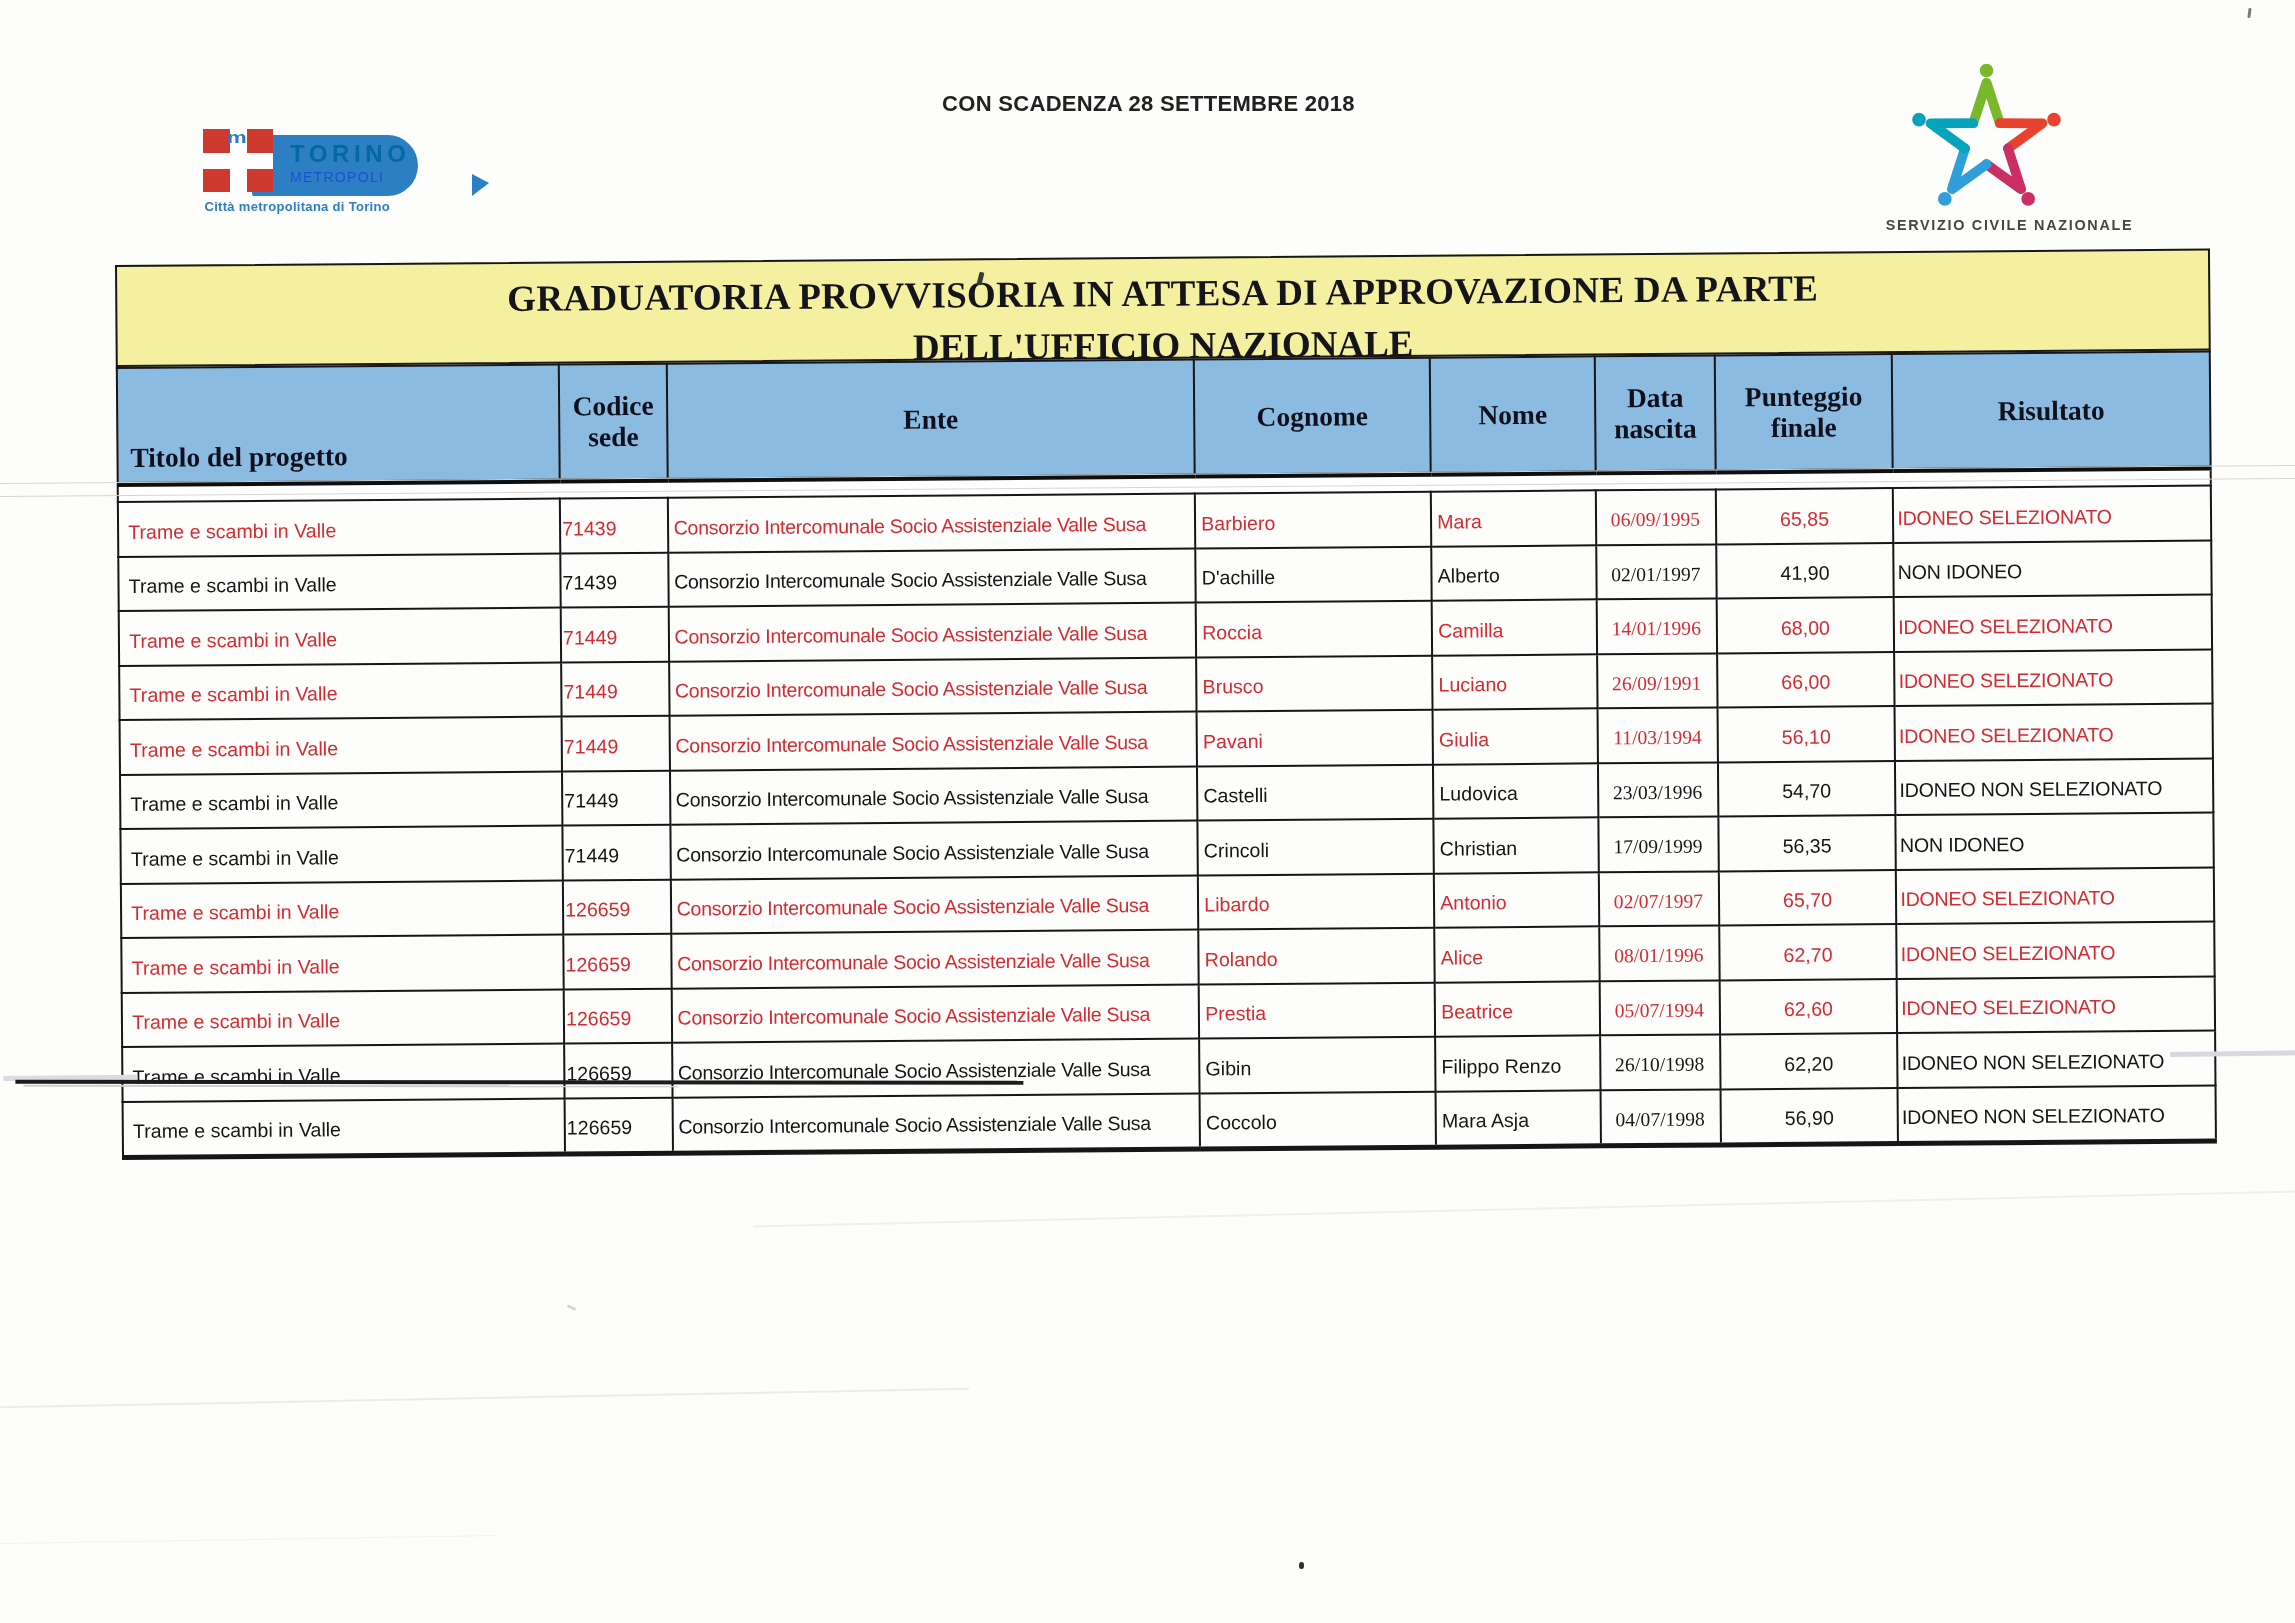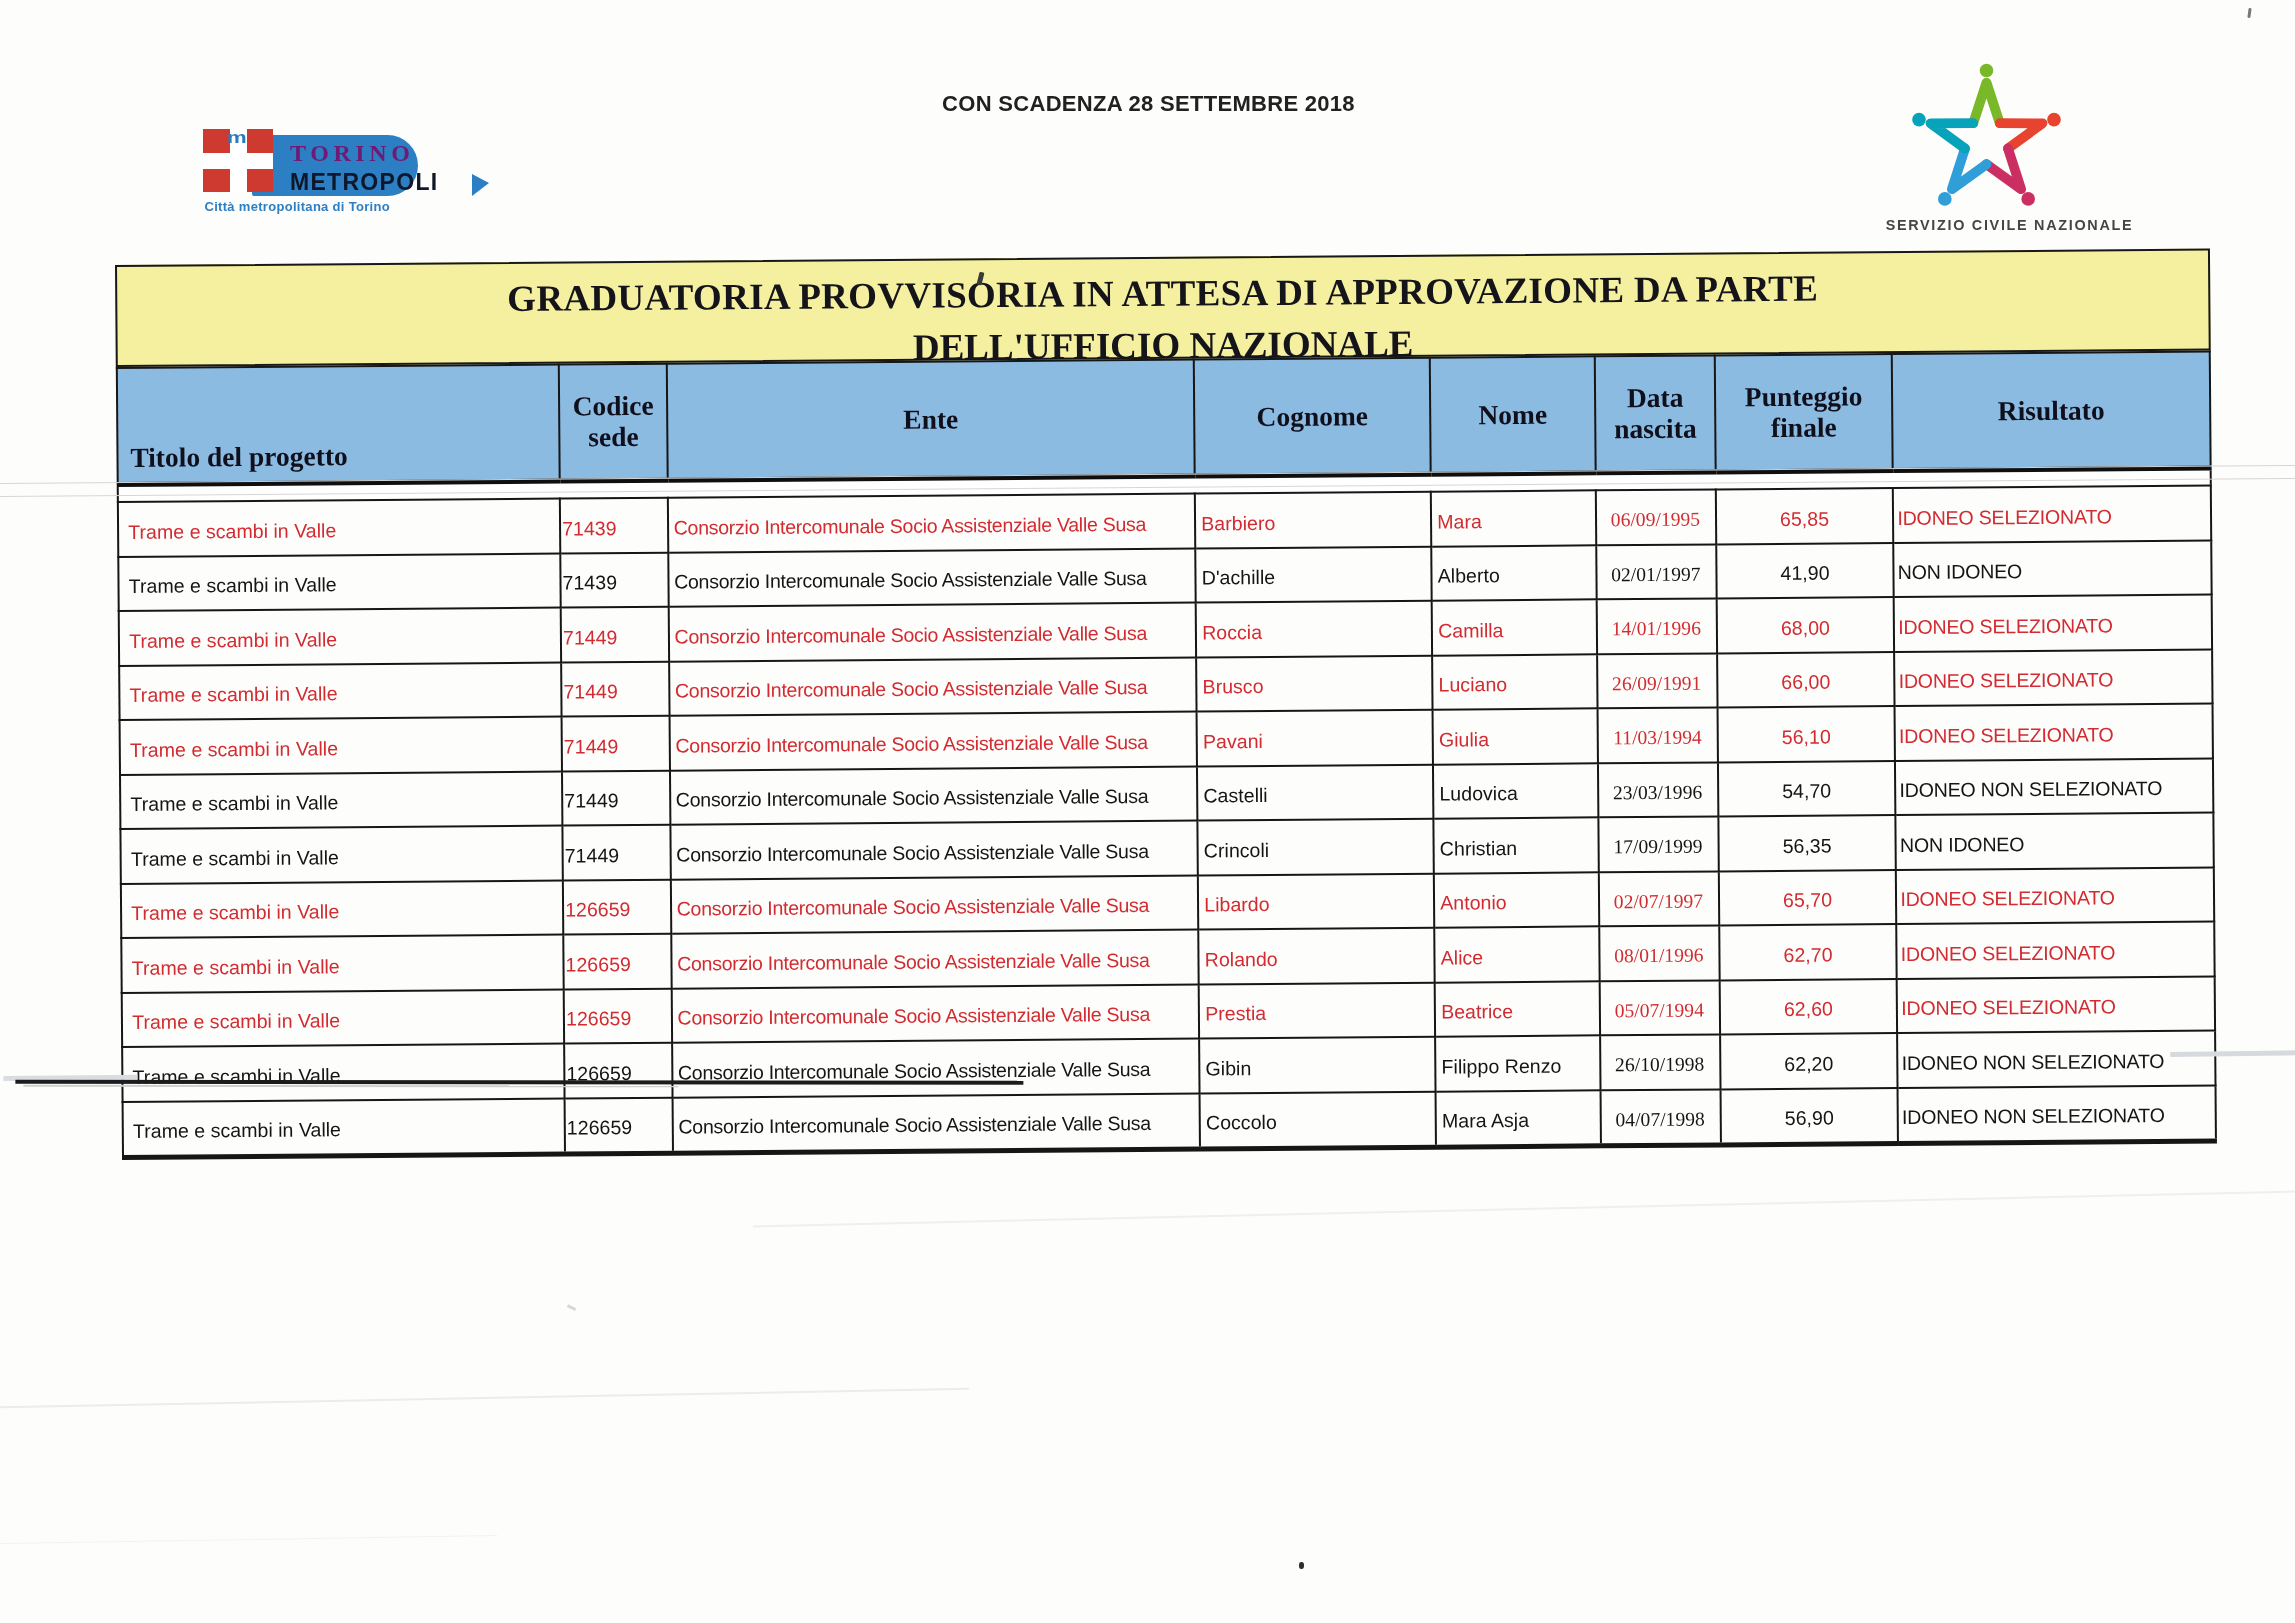--- a/index.html
+++ b/index.html
@@ -10,23 +10,23 @@
   .doc-title{position:absolute;left:857px;top:89px;width:583px;text-align:center;
              font-size:22px;font-weight:600;color:#212121;line-height:29.5px;letter-spacing:0.3px;}
 
   
   .logo-torino{position:absolute;left:194px;top:126px;width:255px;height:111px;}
   .tm-capsule{position:absolute;left:58px;top:8.5px;width:166px;height:61px;
               background:var(--capsule-blue);border-radius:2.6px 31px 31px 2.6px;}
   .tm-tail{position:absolute;left:220px;top:39px;width:0;height:0;
            border-left:17px solid var(--capsule-blue);
            border-top:9.2px solid transparent;border-bottom:13px solid transparent;}
-  .tm-name1{position:absolute;left:96px;top:14.4px;font-size:24px;font-weight:700;color:#701a75;
-            letter-spacing:4.6px;font-family:Liberation Serif, serif;}
-  .tm-name2{position:absolute;left:96px;top:43px;font-size:23px;font-weight:700;color:#0f172a;
+  .tm-name1{position:absolute;left:96px;top:14.4px;font-size:24px;font-weight:700;color:#0369a1;
+            letter-spacing:4.6px;font-family:Liberation Sans, sans-serif;}
+  .tm-name2{position:absolute;left:96px;top:43px;font-size:14px;font-weight:400;color:#1d4ed8;
             letter-spacing:1.3px;}
   .tm-shield{position:absolute;left:9.2px;top:3.3px;width:70px;height:63px;background:var(--shield-red);}
   .tm-cross-v{position:absolute;left:27px;top:0;width:16.4px;height:63px;background:#fff;}
   .tm-cross-h{position:absolute;left:0;top:23.6px;width:70px;height:16.4px;background:#fff;}
   .tm-m{position:absolute;left:24px;top:-1.3px;font-size:16.4px;font-weight:700;color:#2b7ac0;
         transform:scaleX(1.35);transform-origin:left top;}
   .tm-caption{position:absolute;left:10.5px;top:73px;font-size:13px;font-weight:600;
               color:var(--caption-blue);letter-spacing:0.3px;white-space:nowrap;}
 
   

